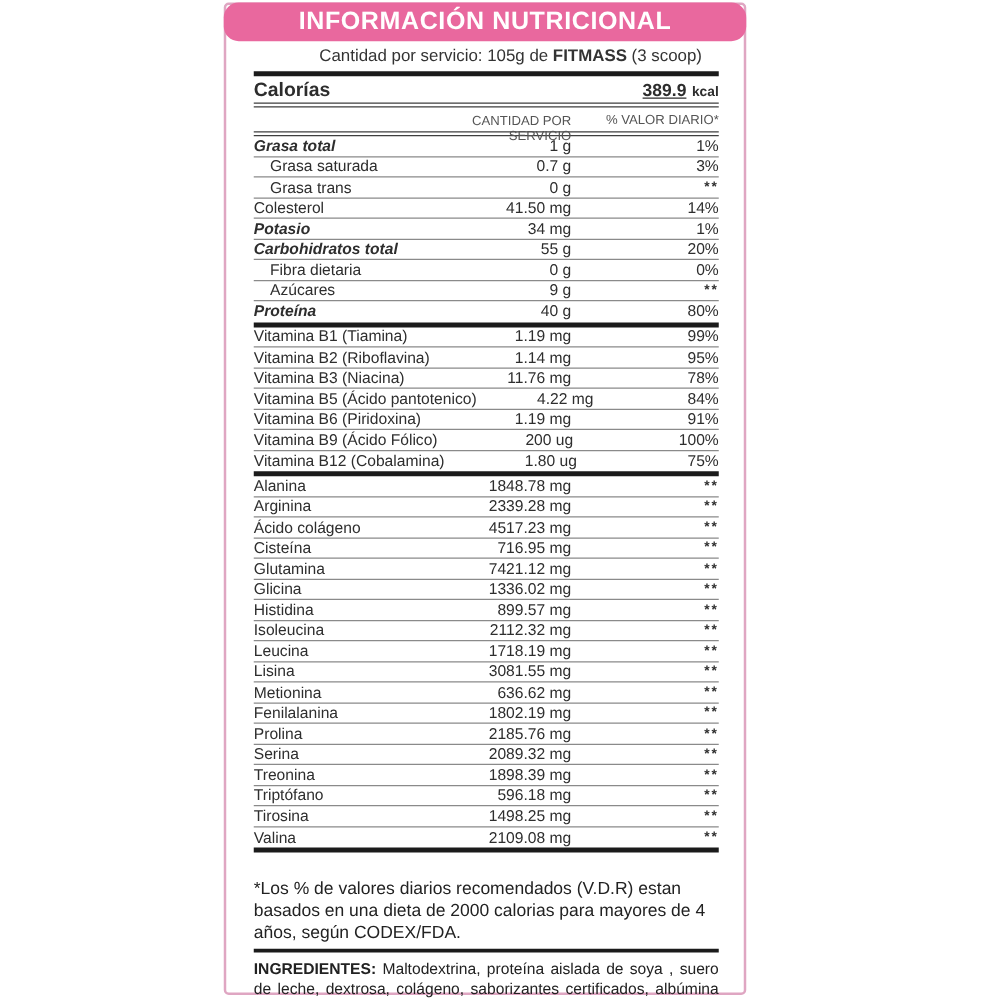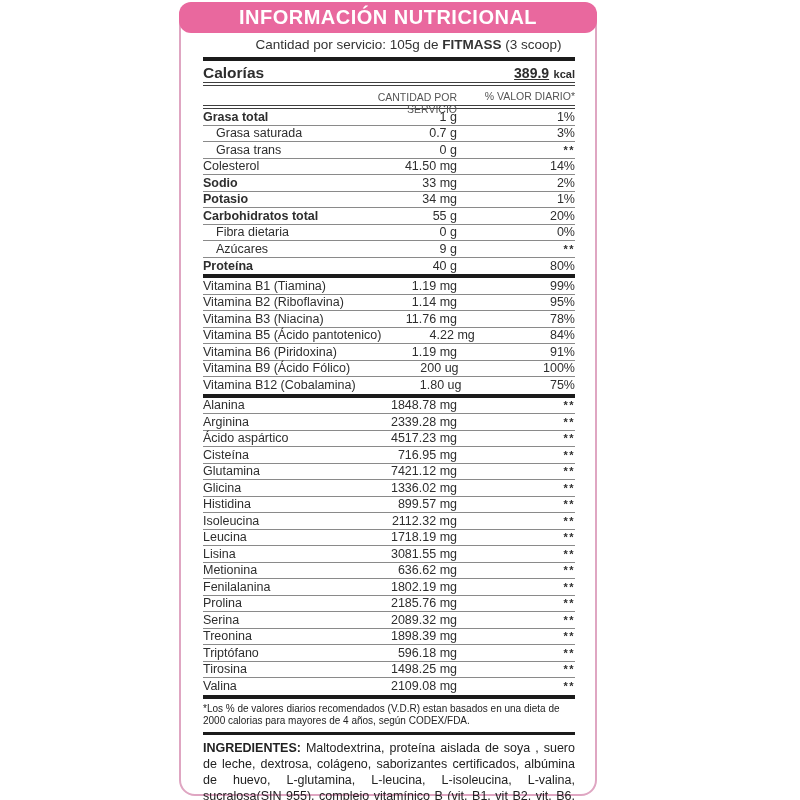--- a/index.html
+++ b/index.html
@@ -8,21 +8,21 @@
     --ink:#2d2d2d;
     --rule-gray:#8a8a8a;
     --rule-black:#1b1b1b;
   }
   *{box-sizing:border-box;margin:0;padding:0;}
   html,body{width:800px;height:800px;background:#ffffff;overflow:hidden;}
   body{font-family:"Liberation Sans", sans-serif;color:var(--ink);}
 
   .label{
     position:absolute;left:179px;top:2px;width:418px;height:794px;
-    border:2px solid var(--border-pink);border-radius:16px;background:#fff;
+    border:2px solid var(--border-pink);border-radius:4px;background:#fff;
   }
   .titlebar{
     margin:-2px -2px 0 -2px;height:31px;background:var(--header-pink);
     border-radius:12px;display:flex;align-items:center;justify-content:center;
   }
   .titlebar span{color:#fff;font-weight:bold;font-size:20px;letter-spacing:.5px;}
 
   .serving{ text-align:center;font-size:13.5px;line-height:1.2;margin-top:4px;color:#333;padding-left:41px; }
   .serving b{font-weight:bold;}
 
@@ -41,25 +41,25 @@
   .col-header .lbl{flex:1;}
   .col-header .amt{width:125px;text-align:right;margin-top:15px;}
   .col-header .dv{width:118px;text-align:right;}
 
   .row{display:flex;align-items:center;height:16.5px;border-bottom:1px solid var(--rule-gray);
        font-size:12.5px;color:#2e2e2e;}
   .rows .row:last-child{border-bottom:none;}
   .row .lbl{flex:1;white-space:nowrap;}
   .row .amt{width:110px;text-align:right;white-space:nowrap;}
   .row .dv{width:118px;text-align:right;white-space:nowrap;}
-  .row.bold .lbl{font-weight:bold;}
+  .row.bold .lbl{font-weight:bold;font-style:italic;}
   .row.indent .lbl{padding-left:13px;}
   .stars{letter-spacing:1.5px;font-size:11px;font-weight:bold;}
 
-  .footnote{font-size:10px;line-height:1.25;padding:4px 0 4px;color:#222;}
+  .footnote{font-size:14px;line-height:1.25;padding:20px 0 4px;color:#222;}
   .ingredients{font-size:12.5px;line-height:1.28;text-align:justify;padding:5px 0 6px;color:#222;}
   .ingredients b{font-weight:bold;}
 </style>
 </head>
 <body>
 
 <div class="label">
 
   <div class="titlebar">
     <span>INFORMACIÓN NUTRICIONAL</span>
@@ -106,25 +106,20 @@
           <span class="lbl">Grasa trans</span>
           <span class="amt">0 g</span>
           <span class="dv stars">**</span>
         </div>
         <div class="row">
           <span class="lbl">Colesterol</span>
           <span class="amt">41.50 mg</span>
           <span class="dv">14%</span>
         </div>
         <div class="row bold">
-          <span class="lbl">Sodio</span>
-          <span class="amt">33 mg</span>
-          <span class="dv">2%</span>
-        </div>
-        <div class="row bold">
           <span class="lbl">Potasio</span>
           <span class="amt">34 mg</span>
           <span class="dv">1%</span>
         </div>
         <div class="row bold">
           <span class="lbl">Carbohidratos total</span>
           <span class="amt">55 g</span>
           <span class="dv">20%</span>
         </div>
         <div class="row indent">
@@ -191,21 +186,21 @@
           <span class="lbl">Alanina</span>
           <span class="amt">1848.78 mg</span>
           <span class="dv stars">**</span>
         </div>
         <div class="row">
           <span class="lbl">Arginina</span>
           <span class="amt">2339.28 mg</span>
           <span class="dv stars">**</span>
         </div>
         <div class="row">
-          <span class="lbl">Ácido aspártico</span>
+          <span class="lbl">Ácido colágeno</span>
           <span class="amt">4517.23 mg</span>
           <span class="dv stars">**</span>
         </div>
         <div class="row">
           <span class="lbl">Cisteína</span>
           <span class="amt">716.95 mg</span>
           <span class="dv stars">**</span>
         </div>
         <div class="row">
           <span class="lbl">Glutamina</span>

